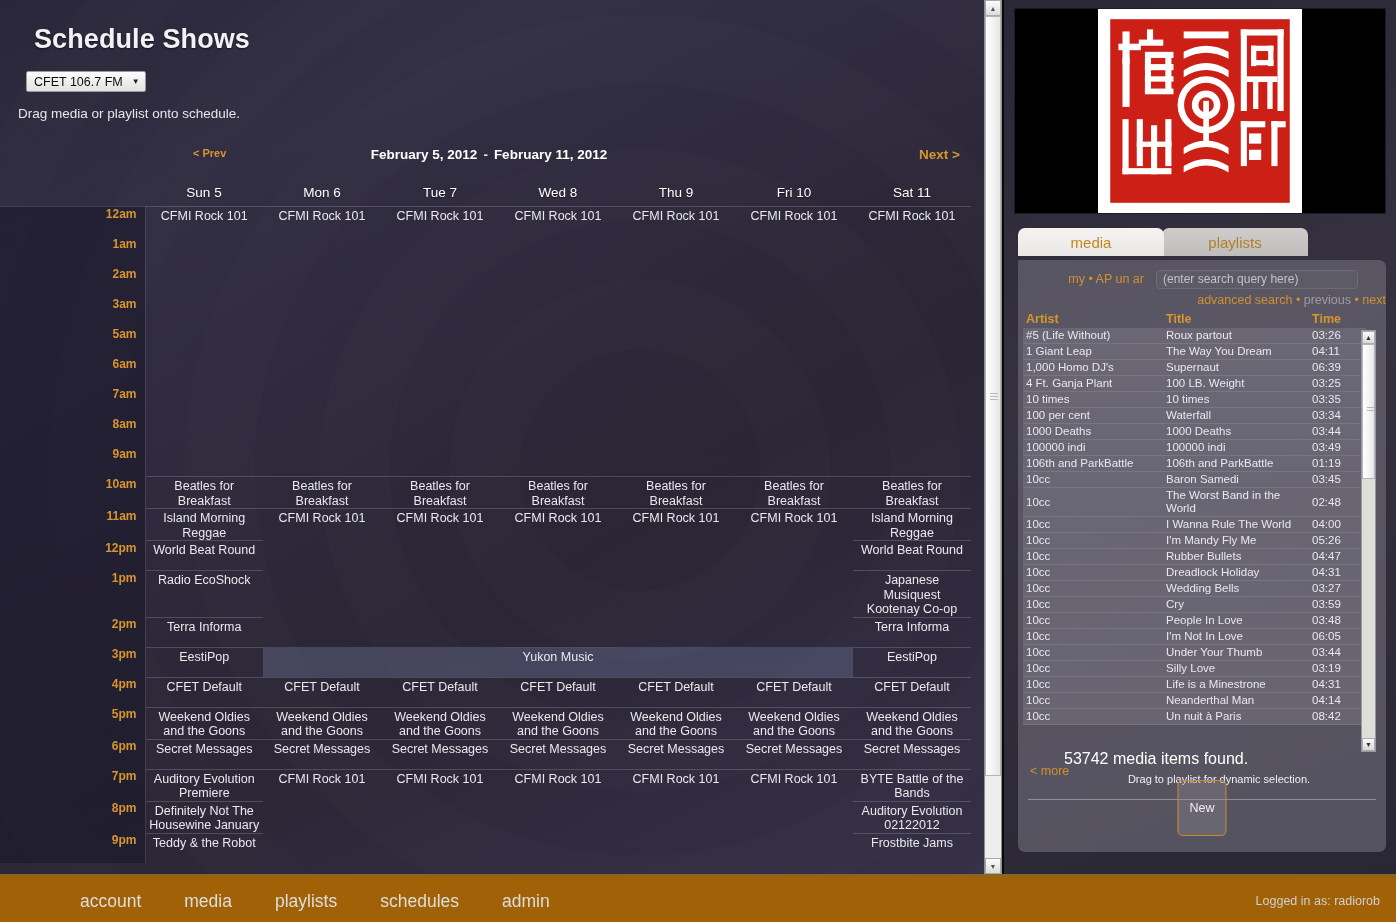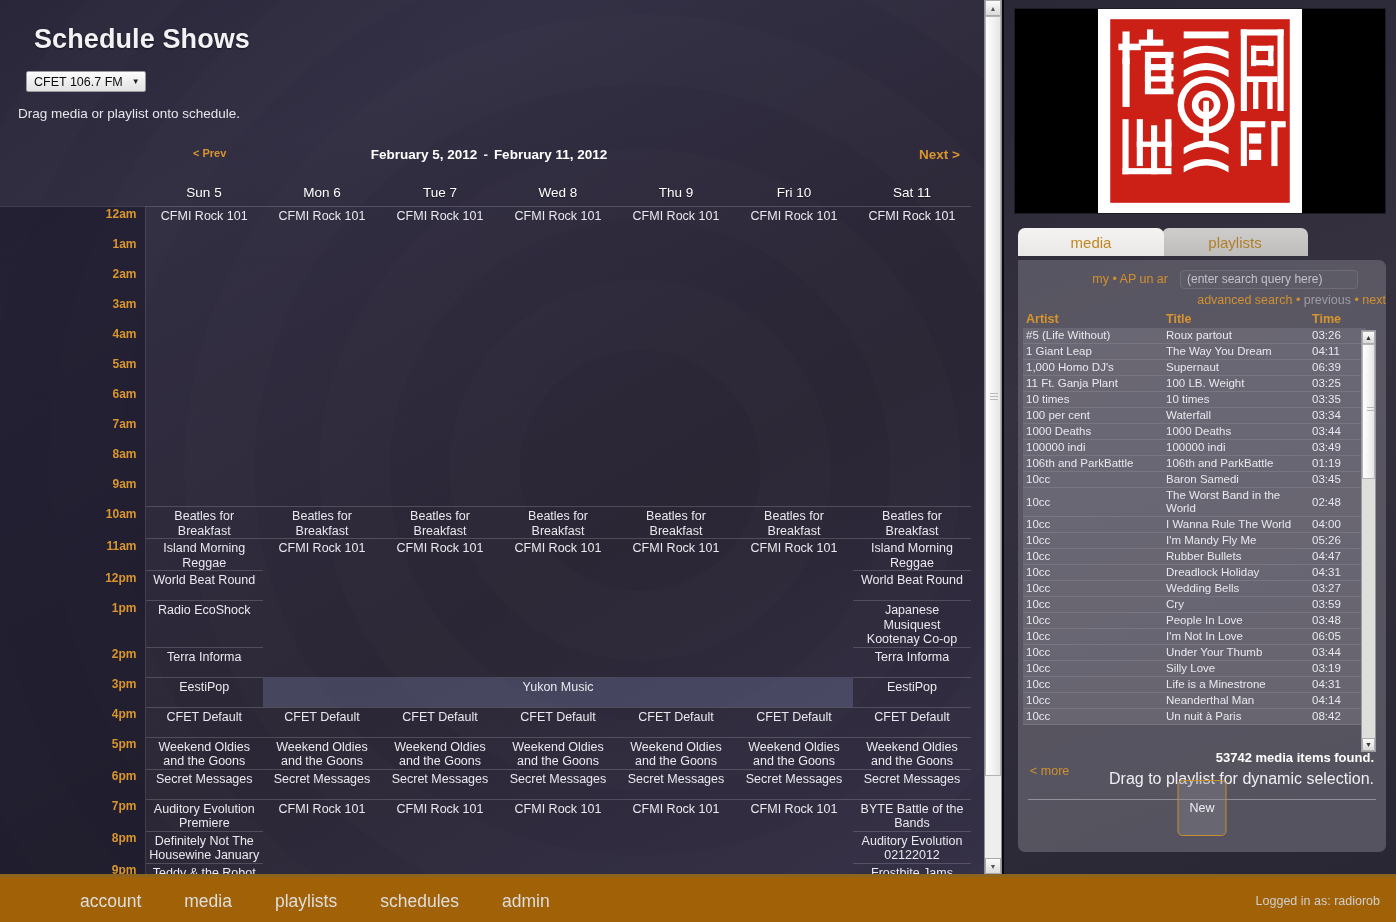--- a/index.html
+++ b/index.html
@@ -190,21 +190,21 @@
     width: 368px; height: 592px;
     background: rgba(120,118,130,0.55);
     border-radius: 0 7px 7px 7px;
   }
   .search-row {
     position: relative; height: 24px; margin: 7px 0 0 0;
     display: flex; align-items: center; justify-content: flex-end; padding-right: 28px;
   }
   .scope-links { color:#d19030; font-size: 12.5px; margin-right: 12px; }
   .search-input {
-    width: 178px; height: 19px;
+    width: 202px; height: 19px;
     background: #5c5b66;
     border: 1px solid #6d6c77;
     border-radius: 4px;
     color: #c9c8d0; font-size: 12px;
     padding: 0 6px;
     font-family: "Liberation Sans", sans-serif;
   }
   .search-input::placeholder { color:#c3c2cb; }
   .adv-row {
     text-align: right; margin-top: 2px;
@@ -254,22 +254,22 @@
     border: 1px solid #b5b5b5;
   }
   #media-scroll .grip { position: absolute; top: 62px; left: 4px; width: 7px; height: 6px;
     background: repeating-linear-gradient(180deg,#b4b4b4 0 1px, transparent 1px 3px); }
 
   .found-row {
     position: absolute; left: 0; right: 0; bottom: 60px;
     height: 46px; padding: 0 12px;
   }
   .found-row .more { position: absolute; left: 12px; top: 18px; color:#d19030; font-size: 12.5px; cursor: pointer; }
-  .found-row .count { text-align: right; color:#ffffff; font-weight: bold; font-size: 13px; padding-top: 4px; padding-left: 34px; }
-  .found-row .hint { text-align: right; color:#f0eff4; font-size: 16px; padding-top: 5px; padding-left: 34px;}
+  .found-row .count { text-align: left; color:#ffffff; font-weight: normal; font-size: 16px; padding-top: 4px; padding-left: 34px; }
+  .found-row .hint { text-align: center; color:#f0eff4; font-size: 11px; padding-top: 5px; padding-left: 34px;}
   .sep { position: absolute; left: 10px; right: 10px; bottom: 52px; height: 1px; background: rgba(255,255,255,0.35); }
   .new-btn {
     position: absolute; left: 50%; transform: translateX(-50%); bottom: 16px;
     border: 1px solid #c98f2e; border-radius: 5px;
     background: rgba(140,138,150,0.35);
     color: #efeef3; font-size: 12.5px;
     padding: 20px 11px; cursor: pointer;
     font-family: "Liberation Sans", sans-serif;
   }
 
@@ -366,30 +366,20 @@
                 <td class="hourlabel">3am</td>
                 <td class="slot empty"></td>
                 <td class="slot empty"></td>
                 <td class="slot empty"></td>
                 <td class="slot empty"></td>
                 <td class="slot empty"></td>
                 <td class="slot empty"></td>
                 <td class="slot empty"></td>
               </tr>
               <tr>
-                <td class="hourlabel">4am</td>
-                <td class="slot empty"></td>
-                <td class="slot empty"></td>
-                <td class="slot empty"></td>
-                <td class="slot empty"></td>
-                <td class="slot empty"></td>
-                <td class="slot empty"></td>
-                <td class="slot empty"></td>
-              </tr>
-              <tr>
                 <td class="hourlabel">5am</td>
                 <td class="slot empty"></td>
                 <td class="slot empty"></td>
                 <td class="slot empty"></td>
                 <td class="slot empty"></td>
                 <td class="slot empty"></td>
                 <td class="slot empty"></td>
                 <td class="slot empty"></td>
               </tr>
               <tr>
@@ -670,21 +660,21 @@
                 <td>1 Giant Leap</td>
                 <td>The Way You Dream</td>
                 <td>04:11</td>
               </tr>
               <tr class="rowbox">
                 <td>1,000 Homo DJ's</td>
                 <td>Supernaut</td>
                 <td>06:39</td>
               </tr>
               <tr class="rowbox">
-                <td>11 Ft. Ganja Plant</td>
+                <td>4 Ft. Ganja Plant</td>
                 <td>100 LB. Weight</td>
                 <td>03:25</td>
               </tr>
               <tr class="rowbox">
                 <td>10 times</td>
                 <td>10 times</td>
                 <td>03:35</td>
               </tr>
               <tr class="rowbox">
                 <td>100 per cent</td>

